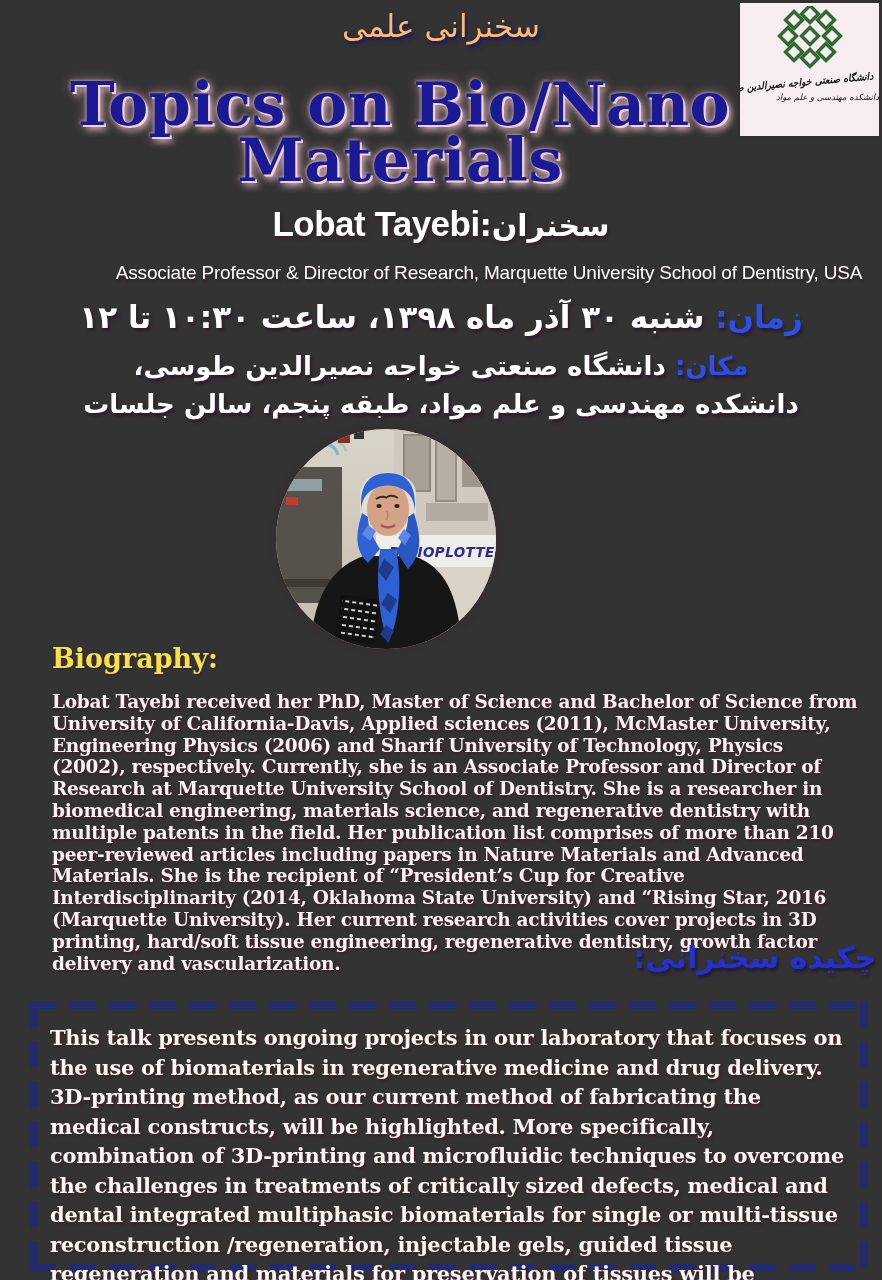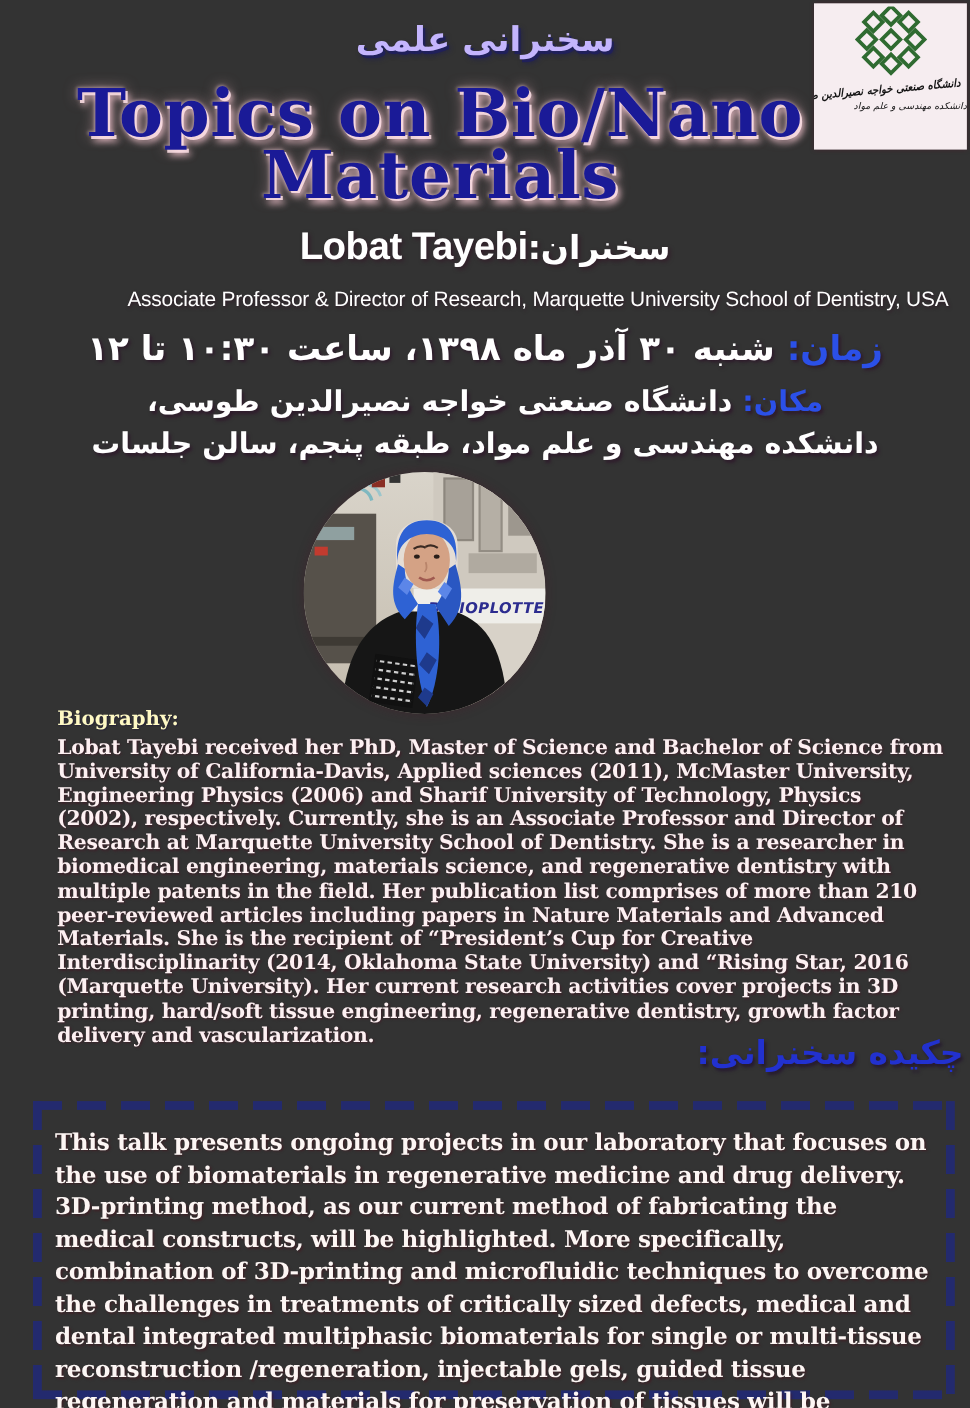--- a/index.html
+++ b/index.html
@@ -19,21 +19,21 @@
       radial-gradient(ellipse 430px 250px at 7% 84%,  rgba(188,52,38,.65), transparent 70%),
       radial-gradient(ellipse 310px 190px at 49% 95%, rgba(203,130,145,.5),transparent 70%),
       radial-gradient(ellipse 260px 150px at 96% 98%, rgba(172,55,60,.6),  transparent 70%),
       linear-gradient(160deg, #a4laia 0%, #aa4458 0%, #b14e62 45%, #aa4b5e 100%);
   }
   .abs{position:absolute;}
   .center{left:0; width:100%; text-align:center;}
 
   
   .kicker{
-    top:18px; font-size:31px; font-weight:bold; color:#c4b5fd; direction:rtl;
+    top:8px; font-size:31px; font-weight:normal; color:#fdba74; direction:rtl;
     text-shadow:2px 3px 0 #20205a, 3px 4px 5px rgba(25,25,85,.55);
   }
   
   .title{
     top:76px; left:0; width:800px; text-align:center;
     font-family:"DejaVu Serif", serif; font-weight:bold;
     font-size:60px; line-height:56px; color:#1a1a97; letter-spacing:.5px;
     text-shadow:
       2px 2px 0 rgba(255,226,232,.85),
       4px 5px 6px rgba(255,205,215,.7),
@@ -63,22 +63,22 @@
   .loc-line2{top:389px; font-size:26px;}
   .fa-line .lbl{color:#2b50e8;}
   
   .photo{
     top:429px; left:276px; width:220px; height:220px; border-radius:50%;
     overflow:hidden; box-shadow:0 0 10px rgba(80,20,40,.35);
   }
   
   .bio{top:643px; left:52px; width:806px;}
   .bio-heading{
-    font-family:"DejaVu Serif", serif; font-size:18px; font-weight:bold; color:#fef9c3;
-    text-shadow:1px 1px 1px rgba(20,10,60,.4); margin-bottom:5px;
+    font-family:"DejaVu Serif", serif; font-size:27px; font-weight:bold; color:#fde047;
+    text-shadow:1px 1px 1px rgba(20,10,60,.4); margin-bottom:17px;
   }
   .bio-text{
     font-family:"DejaVu Serif", serif; font-size:18.5px; font-weight:bold;
     line-height:21.8px; color:#fdf0f2; letter-spacing:-.3px;
     text-shadow:1.3px 1.5px 2px rgba(70,20,35,.55);
   }
   
   .abstract-heading{
     top:940px; right:6px; font-size:30px; font-weight:bold; color:#2231cf; direction:rtl;
     text-shadow:2px 3px 3px rgba(30,10,45,.6);

